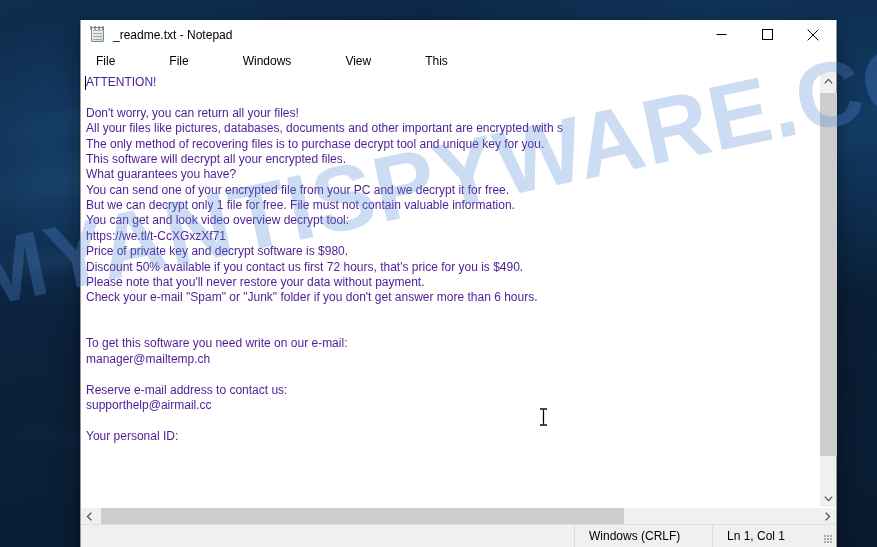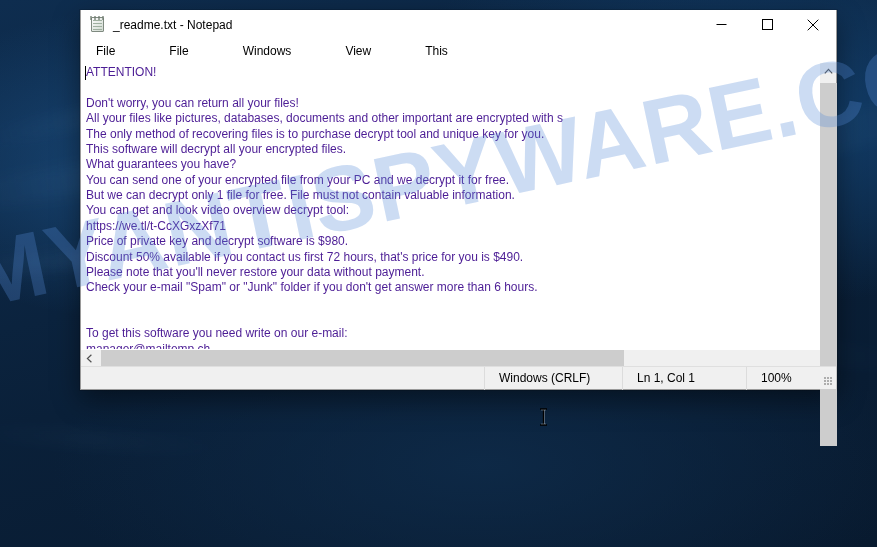--- a/index.html
+++ b/index.html
@@ -58,22 +58,22 @@
     white-space: nowrap;
     color: rgba(86, 140, 216, 0.30);
     pointer-events: none;
     z-index: 40;
     user-select: none;
   }
 
   
   #notepad {
     position: absolute;
-    left: 80px; top: 10px;
-    width: 757px; height: 380px;
+    left: 80px; top: 20px;
+    width: 757px; height: 528px;
     background: #ffffff;
     border: 1px solid #9a9a9a;
     border-top: none;
     box-shadow: 0 0 0 1px rgba(0,0,0,.12), 0 10px 26px rgba(0,0,0,.45);
     display: flex; flex-direction: column;
     z-index: 30;
   }
 
   
   #titlebar {
@@ -334,21 +334,20 @@
         <svg width="7" height="9" viewBox="0 0 7 9" aria-hidden="true">
           <polyline points="1.6,0.8 5.6,4.5 1.6,8.2" fill="none" stroke="#505050" stroke-width="1.2"></polyline>
         </svg>
       </div>
     </div>
 
     <div id="statusbar">
       <div id="status-spacer"></div>
       <div class="status-cell" id="sb-encoding">Windows (CRLF)</div>
       <div class="status-cell" id="sb-lncol">Ln 1, Col 1</div>
-      <div class="status-cell" id="sb-zoom">100%</div>
       <div id="grip"></div>
     </div>
   </div>
 
   <div id="watermark">MYANTISPYWARE.COM</div>
 
   <div id="mouse-cursor">
     <svg width="9" height="18" viewBox="0 0 9 18" aria-hidden="true">
       <path d="M1 1 H8 M4.5 1 V17 M1 17 H8" stroke="#000000" stroke-width="1.3" fill="none"></path>
       <path d="M2 2 H7 M5.5 2 V16 M2 16 H7" stroke="#ffffff" stroke-width="0.5" fill="none" opacity="0.6"></path>

